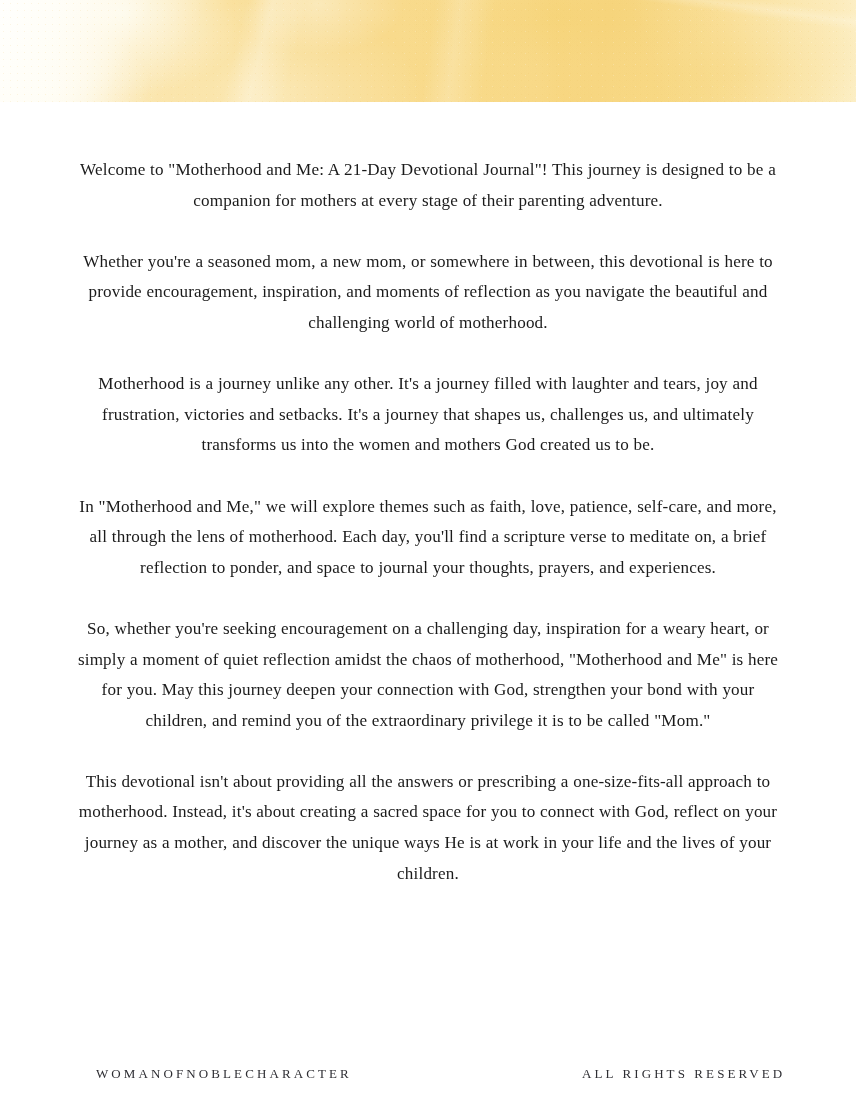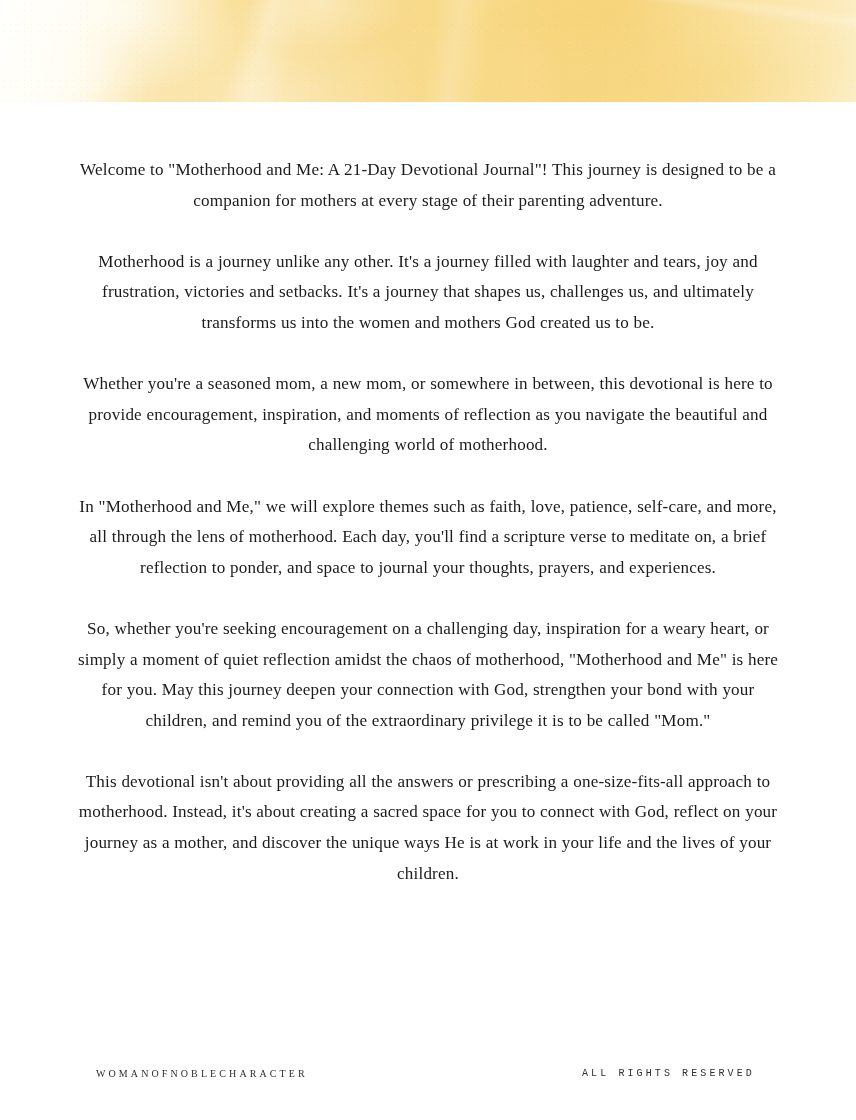--- a/index.html
+++ b/index.html
@@ -132,48 +132,48 @@
     left: 0;
     top: 1063px;
     width: 856px;
     height: 26px;
   }
   .footer-left,
   .footer-right {
     position: absolute;
     top: 0;
     font-family: "Liberation Serif", serif;
-    font-size: 10px;
+    font-size: 13px;
     line-height: 22px;
     letter-spacing: 3.1px;
     color: #2e2e33;
     white-space: nowrap;
   }
   .footer-left  { left: 96px; }
-  .footer-right { left: 582px; font-family: Liberation Mono, monospace; }
+  .footer-right { left: 582px; }
 </style>
 </head>
 <body>
 
 <div class="page">
 
   <div class="banner">
     <div class="wash wash-base"></div>
     <div class="wash wash-blot2"></div>
     <div class="wash wash-blot1"></div>
     <div class="wash wash-streaks"></div>
     <div class="wash wash-wedge"></div>
     <div class="wash wash-wedge2"></div>
     <div class="wash wash-grain"></div>
   </div>
 
   <div class="content">
     <p class="para" id="p1">Welcome to "Motherhood and Me: A 21-Day Devotional Journal"! This journey is designed to be a companion for mothers at every stage of their parenting adventure.</p>
+    <p class="para">Whether you're a seasoned mom, a new mom, or somewhere in between, this devotional is here to provide encouragement, inspiration, and moments of reflection as you navigate the beautiful and challenging world of motherhood.</p>
     <p class="para">Motherhood is a journey unlike any other. It's a journey filled with laughter and tears, joy and frustration, victories and setbacks. It's a journey that shapes us, challenges us, and ultimately transforms us into the women and mothers God created us to be.</p>
-    <p class="para">Whether you're a seasoned mom, a new mom, or somewhere in between, this devotional is here to provide encouragement, inspiration, and moments of reflection as you navigate the beautiful and challenging world of motherhood.</p>
     <p class="para">In "Motherhood and Me," we will explore themes such as faith, love, patience, self-care, and more, all through the lens of motherhood. Each day, you'll find a scripture verse to meditate on, a brief reflection to ponder, and space to journal your thoughts, prayers, and experiences.</p>
     <p class="para">So, whether you're seeking encouragement on a challenging day, inspiration for a weary heart, or simply a moment of quiet reflection amidst the chaos of motherhood, "Motherhood and Me" is here for you. May this journey deepen your connection with God, strengthen your bond with your children, and remind you of the extraordinary privilege it is to be called "Mom."</p>
     <p class="para">This devotional isn't about providing all the answers or prescribing a one-size-fits-all approach to motherhood. Instead, it's about creating a sacred space for you to connect with God, reflect on your journey as a mother, and discover the unique ways He is at work in your life and the lives of your children.</p>
   </div>
 
   <div class="footer">
     <div class="footer-left">WOMANOFNOBLECHARACTER</div>
     <div class="footer-right">ALL RIGHTS RESERVED</div>
   </div>
 

